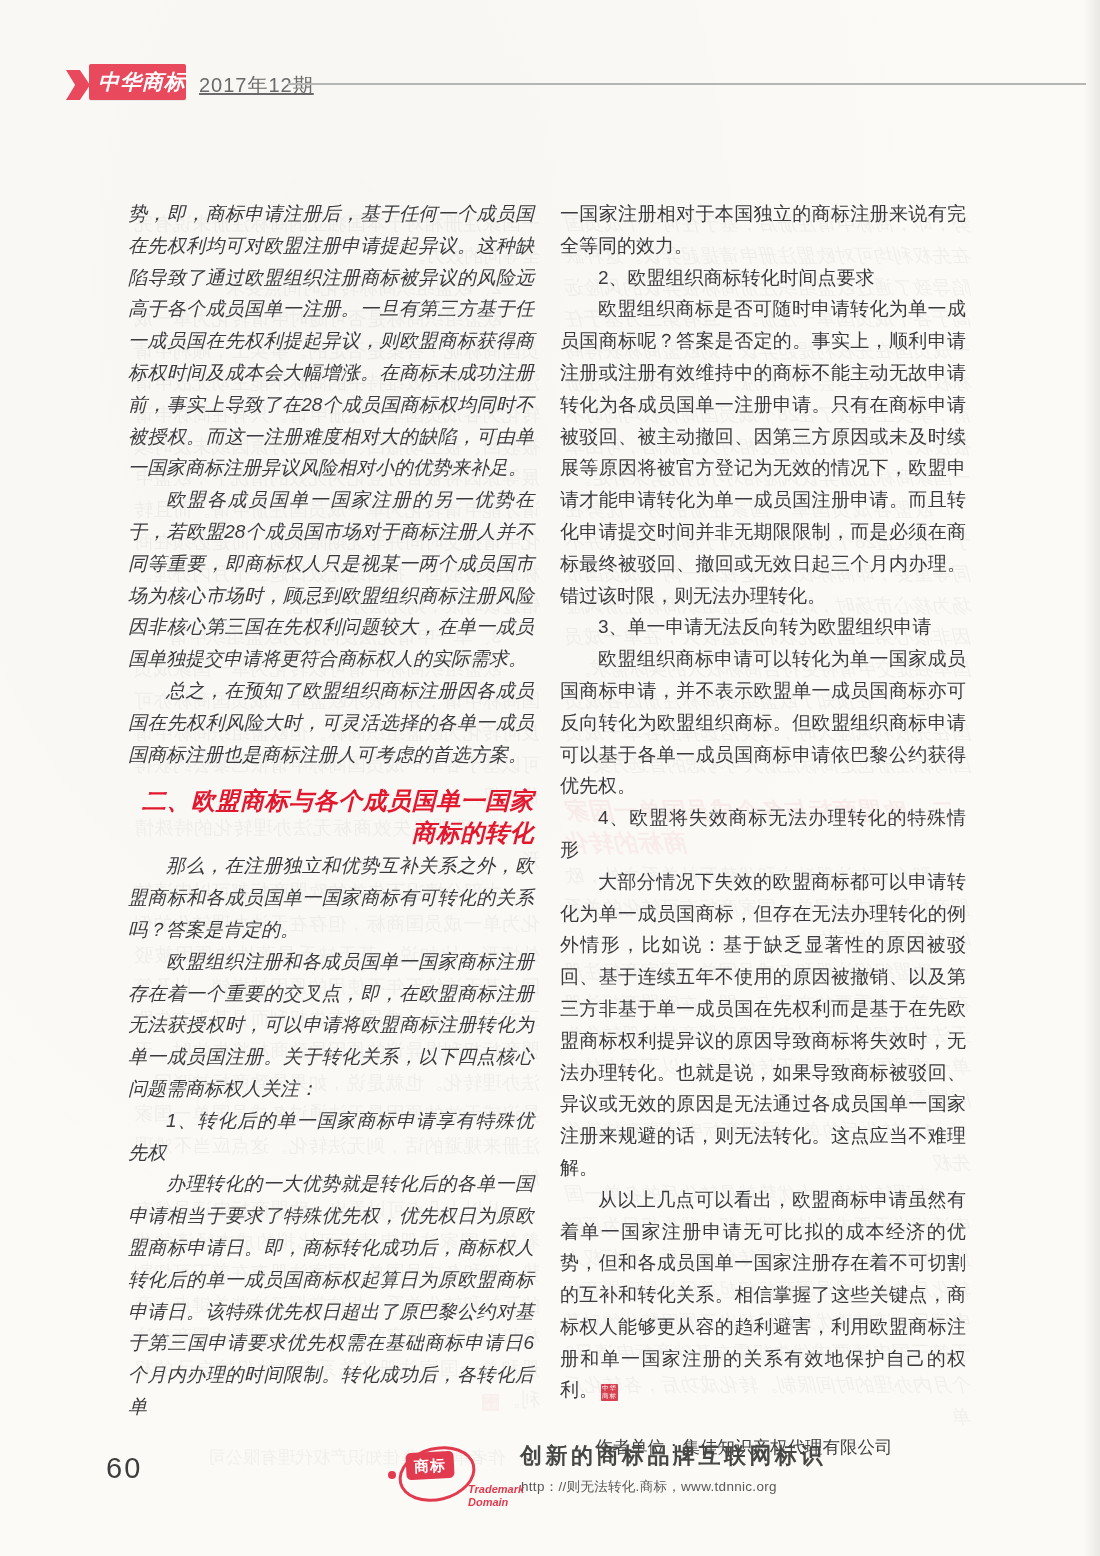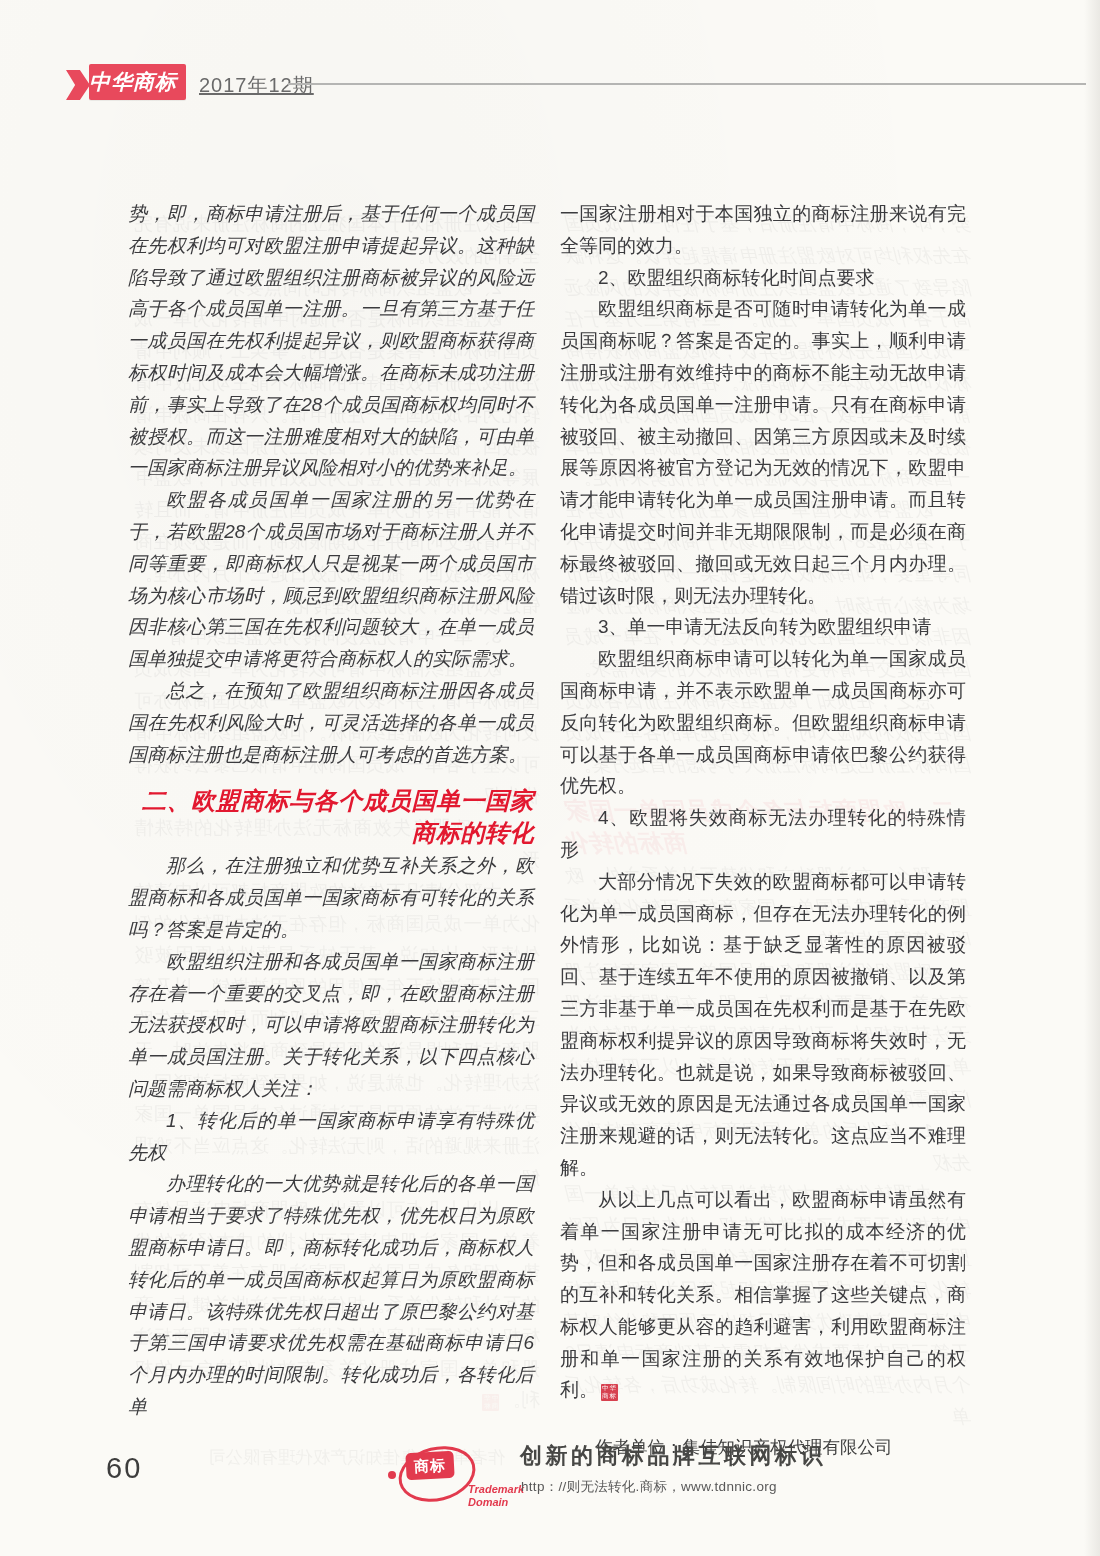--- a/index.html
+++ b/index.html
@@ -10,21 +10,21 @@
     color:#3b3b3e;
     font-family:"Liberation Sans","DejaVu Sans",sans-serif;
   }
   .edge-shade { position:absolute; right:0; top:0; width:16px; height:100%;
     background:linear-gradient(to right, rgba(110,105,95,0), rgba(110,105,95,0.12)); pointer-events:none; }
 
   
   .ribbon-chevron { position:absolute; left:66px; top:70px; width:24px; height:30px;
     background:#e8495c; clip-path:polygon(0 0,58% 0,100% 50%,58% 100%,0 100%,38% 50%); }
   .brand-box { position:absolute; left:89px; top:64px; width:97px; height:36px;
-    background:#e8495c; border-radius:2px; text-align:left; box-shadow:0 1px 0 rgba(0,0,0,0.06); }
+    background:#e8495c; border-radius:2px; text-align:right; box-shadow:0 1px 0 rgba(0,0,0,0.06); }
   .brand-text { font-size:21px; line-height:36px; color:#fff; font-weight:bold;
     font-style:italic; letter-spacing:1px; }
   .issue { position:absolute; left:199px; top:72px; font-size:20px; color:#6a6a6a; letter-spacing:1px;text-decoration:underline; }
   .header-rule { position:absolute; left:288px; top:83px; width:798px; height:2px; background:#b5b5b3; }
 
   
   #article, #bleed { position:absolute; left:0; top:0; width:1100px; height:1556px; }
   #bleed { transform:scaleX(-1); top:10px; opacity:0.05; filter:blur(0.6px); pointer-events:none; }
   .col { position:absolute; top:198px; width:406px; font-size:19px; line-height:31.8px;
     text-align:justify; color:#3b3b3e; }

